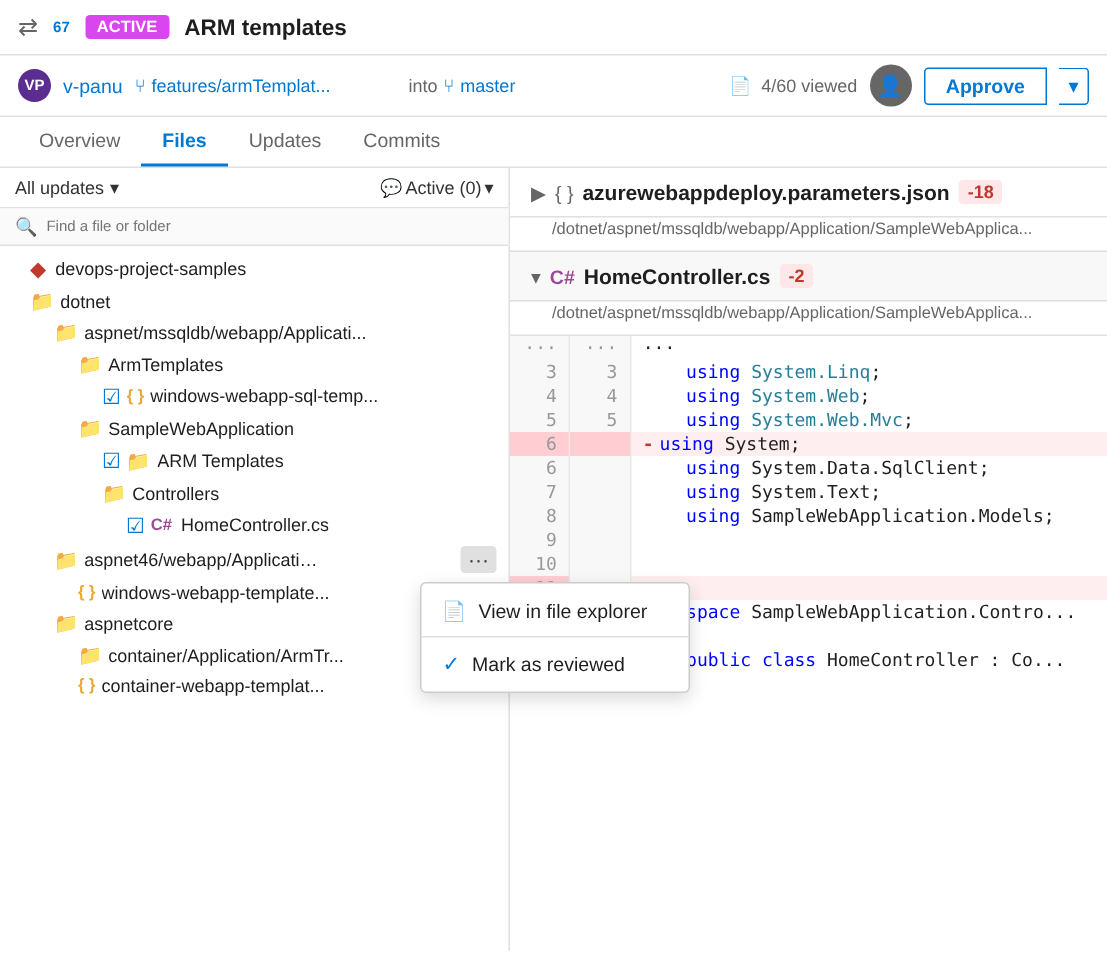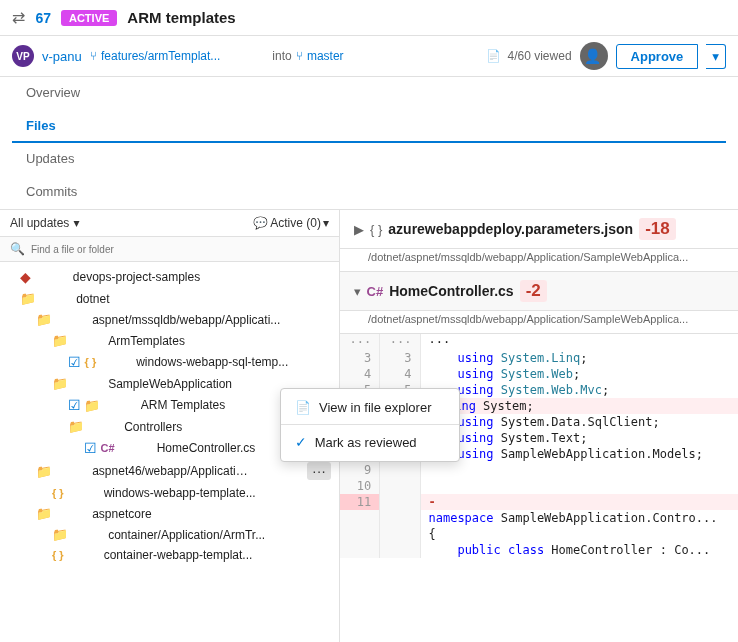--- a/index.html
+++ b/index.html
@@ -15,21 +15,21 @@
     .avatar-circle { width: 22px; height: 22px; border-radius: 50%; background: #5c2d91; color: white; display: flex; align-items: center; justify-content: center; font-size: 10px; font-weight: 700; }
     .username { color: #0078d4; font-size: 13px; }
     .branch-info { display: flex; align-items: center; gap: 4px; color: #0078d4; font-size: 12px; }
     .branch-sep { color: #666; font-size: 12px; margin-left: 48px; }
     .viewed-count { margin-left: auto; display: flex; align-items: center; gap: 6px; color: #666; font-size: 12px; }
     .approve-btn { background: white; border: 1px solid #0078d4; color: #0078d4; padding: 4px 14px; border-radius: 3px 0 0 3px; cursor: pointer; font-size: 13px; font-weight: 600; }
     .approve-dropdown { background: white; border: 1px solid #0078d4; border-left: none; color: #0078d4; padding: 4px 6px; border-radius: 0 3px 3px 0; cursor: pointer; }
     .user-icon { width: 28px; height: 28px; border-radius: 50%; background: #666; color: white; display: flex; align-items: center; justify-content: center; font-size: 14px; }
 
     
-    .nav-tabs { display: flex; padding: 0 12px; border-bottom: 1px solid #e0e0e0; gap: 0; flex-direction: column; }
+    .nav-tabs { display: flex; padding: 0 12px; border-bottom: 1px solid #e0e0e0; gap: 0; }
     .nav-tab { padding: 8px 14px; font-size: 13px; color: #666; cursor: pointer; border-bottom: 2px solid transparent; }
     .nav-tab.active { color: #0078d4; border-bottom: 2px solid #0078d4; font-weight: 600; }
 
     
     .main-content { display: flex; height: calc(642px - 120px); }
 
     
     .left-panel { width: 340px; border-right: 1px solid #e0e0e0; display: flex; flex-direction: column; overflow: hidden; }
     .filter-bar { display: flex; align-items: center; padding: 6px 10px; border-bottom: 1px solid #e0e0e0; gap: 18px; }
     .all-updates-btn { font-size: 12px; color: #333; background: none; border: none; cursor: pointer; display: flex; align-items: center; gap: 4px; }
@@ -40,46 +40,46 @@
 
     
     .file-tree { flex: 1; overflow-y: auto; padding: 4px 0; }
     .tree-item { display: flex; align-items: center; padding: 3px 8px; cursor: pointer; gap: 4px; position: relative; }
     .indent1 { padding-left: 20px; }
     .indent2 { padding-left: 36px; }
     .indent3 { padding-left: 52px; }
     .indent4 { padding-left: 68px; }
     .indent5 { padding-left: 84px; }
     .folder-icon { color: #dcb67a; font-size: 13px; }
-    .tree-text { font-size: 12px; color: #1e1e1e; white-space: nowrap; overflow: hidden; text-overflow: ellipsis; max-width: 200px; margin-left: 36px; }
+    .tree-text { font-size: 12px; color: #1e1e1e; white-space: nowrap; overflow: hidden; text-overflow: ellipsis; max-width: 200px; }
     .root-folder { color: #c0392b; font-size: 14px; margin-right: 2px; }
     .checked { color: #0078d4; font-size: 14px; }
     .three-dots { position: absolute; right: 6px; background: #e0e0e0; border-radius: 3px; padding: 1px 5px; font-size: 14px; color: #333; }
 
     
     .context-menu { position: absolute; left: 280px; top: 388px; background: white; border: 1px solid #ccc; border-radius: 4px; box-shadow: 0 4px 12px rgba(0,0,0,0.15); z-index: 100; min-width: 180px; padding: 4px 0; }
     .context-menu-item { display: flex; align-items: center; padding: 7px 14px; gap: 8px; font-size: 13px; color: #1e1e1e; cursor: pointer; }
     .ctx-icon { font-size: 13px; color: #555; width: 16px; }
     .ctx-check { color: #0078d4; font-size: 14px; }
     .menu-divider { border: none; border-top: 1px solid #e0e0e0; margin: 2px 0; }
 
     
     .right-panel { flex: 1; overflow: auto; background: #fff; }
-    .diff-badge-red { background: #fde7e9; color: #c0392b; font-size: 17px; font-weight: 700; padding: 1px 6px; border-radius: 3px; }
+    .diff-badge-red { background: #fde7e9; color: #c0392b; font-size: 12px; font-weight: 700; padding: 1px 6px; border-radius: 3px; }
     .code-table { width: 100%; border-collapse: collapse; font-family: 'Consolas', monospace; font-size: 12px; }
     .line-num { color: #999; padding: 1px 8px; text-align: right; min-width: 30px; user-select: none; background: #f8f8f8; border-right: 1px solid #e8e8e8; }
     .line-code { padding: 1px 8px; white-space: pre; }
     tr.diff-removed { background: #ffeef0; }
   </style>
 </head>
 <body>
 
 <div class="top-bar">
   <span style="color:#666; font-size:16px;">⇄</span>
-  <span style="color:#0078d4; font-weight:700; font-size:14px;">67</span>
+  <span style="color:#0078d4; font-weight:700; font-size:10px;">67</span>
   <span class="active-badge">ACTIVE</span>
   <span class="pr-title">ARM templates</span>
 </div>
 
 <div class="user-bar">
   <div class="avatar-circle">VP</div>
   <span class="username">v-panu</span>
   <div class="branch-info">
     <span style="font-size:12px;">⑂</span>
     <span style="color:#0078d4; font-size:12px;">features/armTemplat...</span>

